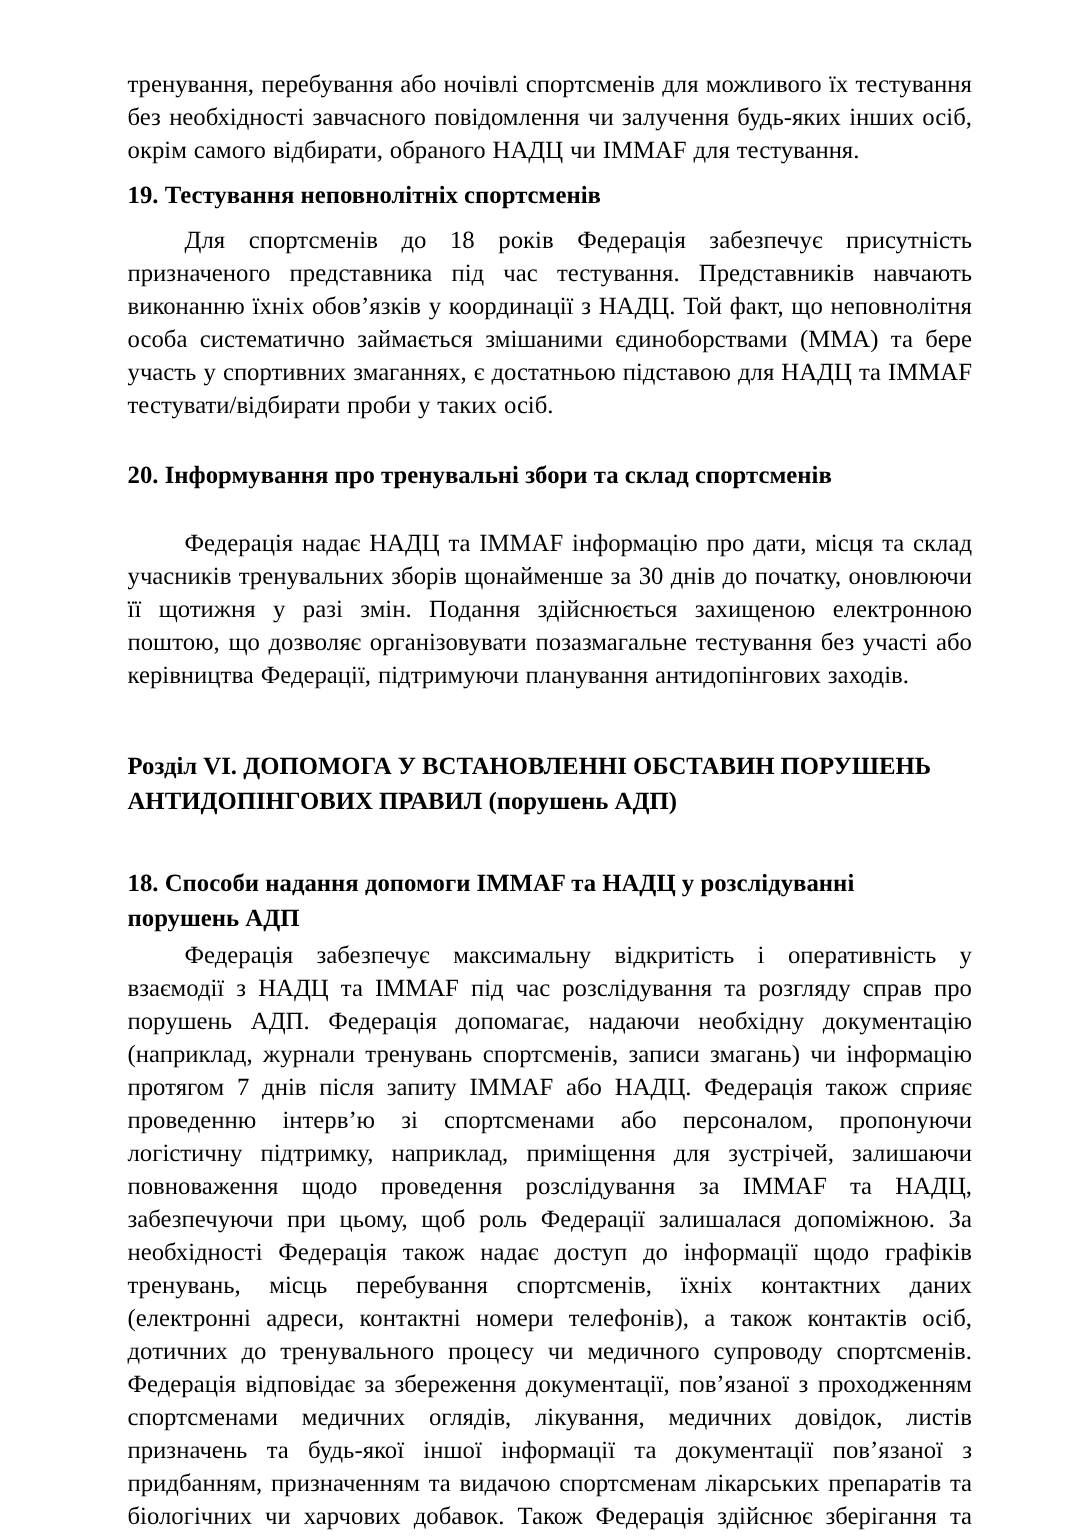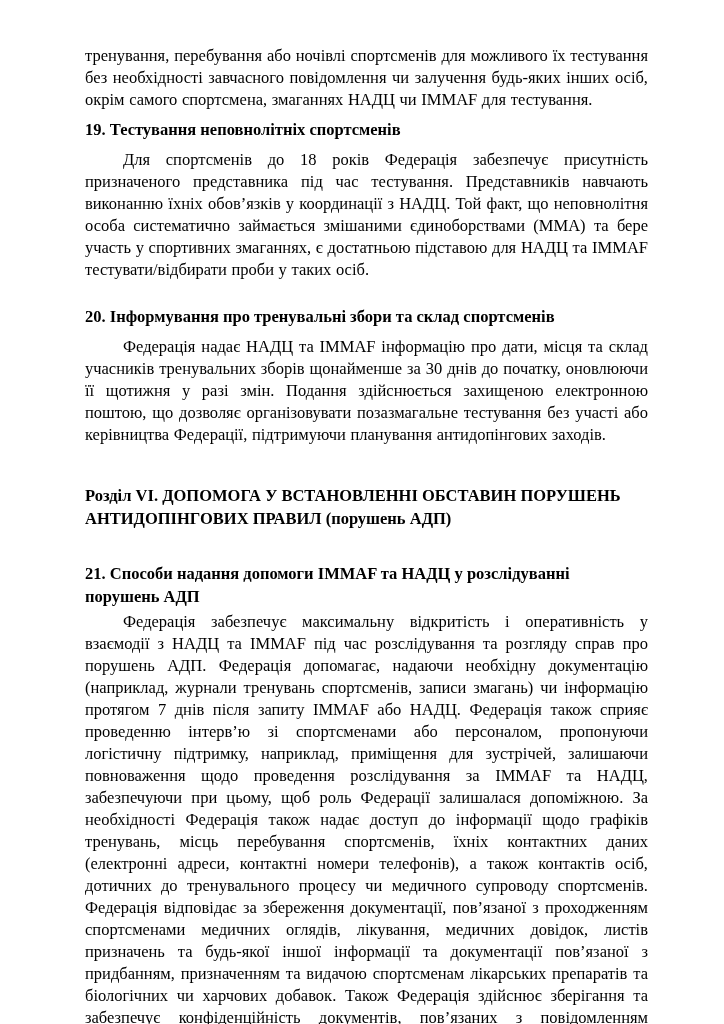--- a/index.html
+++ b/index.html
@@ -31,45 +31,45 @@
   }
   .heading {
     margin: 7px 0 8px 0;
     text-align: left;
     font-weight: bold;
     font-size: 16.5px;
     line-height: 23px;
   }
   .heading.gap-before-medium {
     margin-top: 24px;
-    margin-bottom: 8px;
+    margin-bottom: 23px;
   }
   .heading.chapter {
     margin-top: 38px;
     margin-bottom: 16px;
   }
   .heading.gap-before-large {
     margin-top: 32px;
     margin-bottom: 3px;
   }
 </style>
 </head>
 <body>
 
 <div class="page">
 
-  <p class="para no-indent">тренування, перебування або ночівлі спортсменів для можливого їх тестування без необхідності завчасного повідомлення чи залучення будь-яких інших осіб, окрім самого спортсмена, змаганнях НАДЦ чи IMMAF для тестування.</p>
+  <p class="para no-indent">тренування, перебування або ночівлі спортсменів для можливого їх тестування без необхідності завчасного повідомлення чи залучення будь-яких інших осіб, окрім самого відбирати, обраного НАДЦ чи IMMAF для тестування.</p>
 
   <h3 class="heading">19. Тестування неповнолітніх спортсменів</h3>
 
   <p class="para">Для спортсменів до 18 років Федерація забезпечує присутність призначеного представника під час тестування. Представників навчають виконанню їхніх обов’язків у координації з НАДЦ. Той факт, що неповнолітня особа систематично займається змішаними єдиноборствами (ММА) та бере участь у спортивних змаганнях, є достатньою підставою для НАДЦ та IMMAF тестувати/відбирати проби у таких осіб.</p>
 
   <h3 class="heading gap-before-medium">20. Інформування про тренувальні збори та склад спортсменів</h3>
 
   <p class="para">Федерація надає НАДЦ та IMMAF інформацію про дати, місця та склад учасників тренувальних зборів щонайменше за 30 днів до початку, оновлюючи її щотижня у разі змін. Подання здійснюється захищеною електронною поштою, що дозволяє організовувати позазмагальне тестування без участі або керівництва Федерації, підтримуючи планування антидопінгових заходів.</p>
 
   <h3 class="heading chapter">Розділ VI. ДОПОМОГА У ВСТАНОВЛЕННІ ОБСТАВИН ПОРУШЕНЬ АНТИДОПІНГОВИХ ПРАВИЛ (порушень АДП)</h3>
 
-  <h3 class="heading gap-before-large">21. Способи надання допомоги IMMAF та НАДЦ у розслідуванні порушень АДП</h3>
+  <h3 class="heading gap-before-large">18. Способи надання допомоги IMMAF та НАДЦ у розслідуванні порушень АДП</h3>
 
   <p class="para">Федерація забезпечує максимальну відкритість і оперативність у взаємодії з НАДЦ та IMMAF під час розслідування та розгляду справ про порушень АДП. Федерація допомагає, надаючи необхідну документацію (наприклад, журнали тренувань спортсменів, записи змагань) чи інформацію протягом 7 днів після запиту IMMAF або НАДЦ. Федерація також сприяє проведенню інтерв’ю зі спортсменами або персоналом, пропонуючи логістичну підтримку, наприклад, приміщення для зустрічей, залишаючи повноваження щодо проведення розслідування за IMMAF та НАДЦ, забезпечуючи при цьому, щоб роль Федерації залишалася допоміжною. За необхідності Федерація також надає доступ до інформації щодо графіків тренувань, місць перебування спортсменів, їхніх контактних даних (електронні адреси, контактні номери телефонів), а також контактів осіб, дотичних до тренувального процесу чи медичного супроводу спортсменів. Федерація відповідає за збереження документації, пов’язаної з проходженням спортсменами медичних оглядів, лікування, медичних довідок, листів призначень та будь-якої іншої інформації та документації пов’язаної з придбанням, призначенням та видачою спортсменам лікарських препаратів та біологічних чи харчових добавок. Також Федерація здійснює зберігання та забезпечує конфіденційність документів, пов’язаних з повідомленням спортсменів та інших осіб про порушення антидопінгових правил, рішень у</p>
 
 </div>
 
 </body></html>

